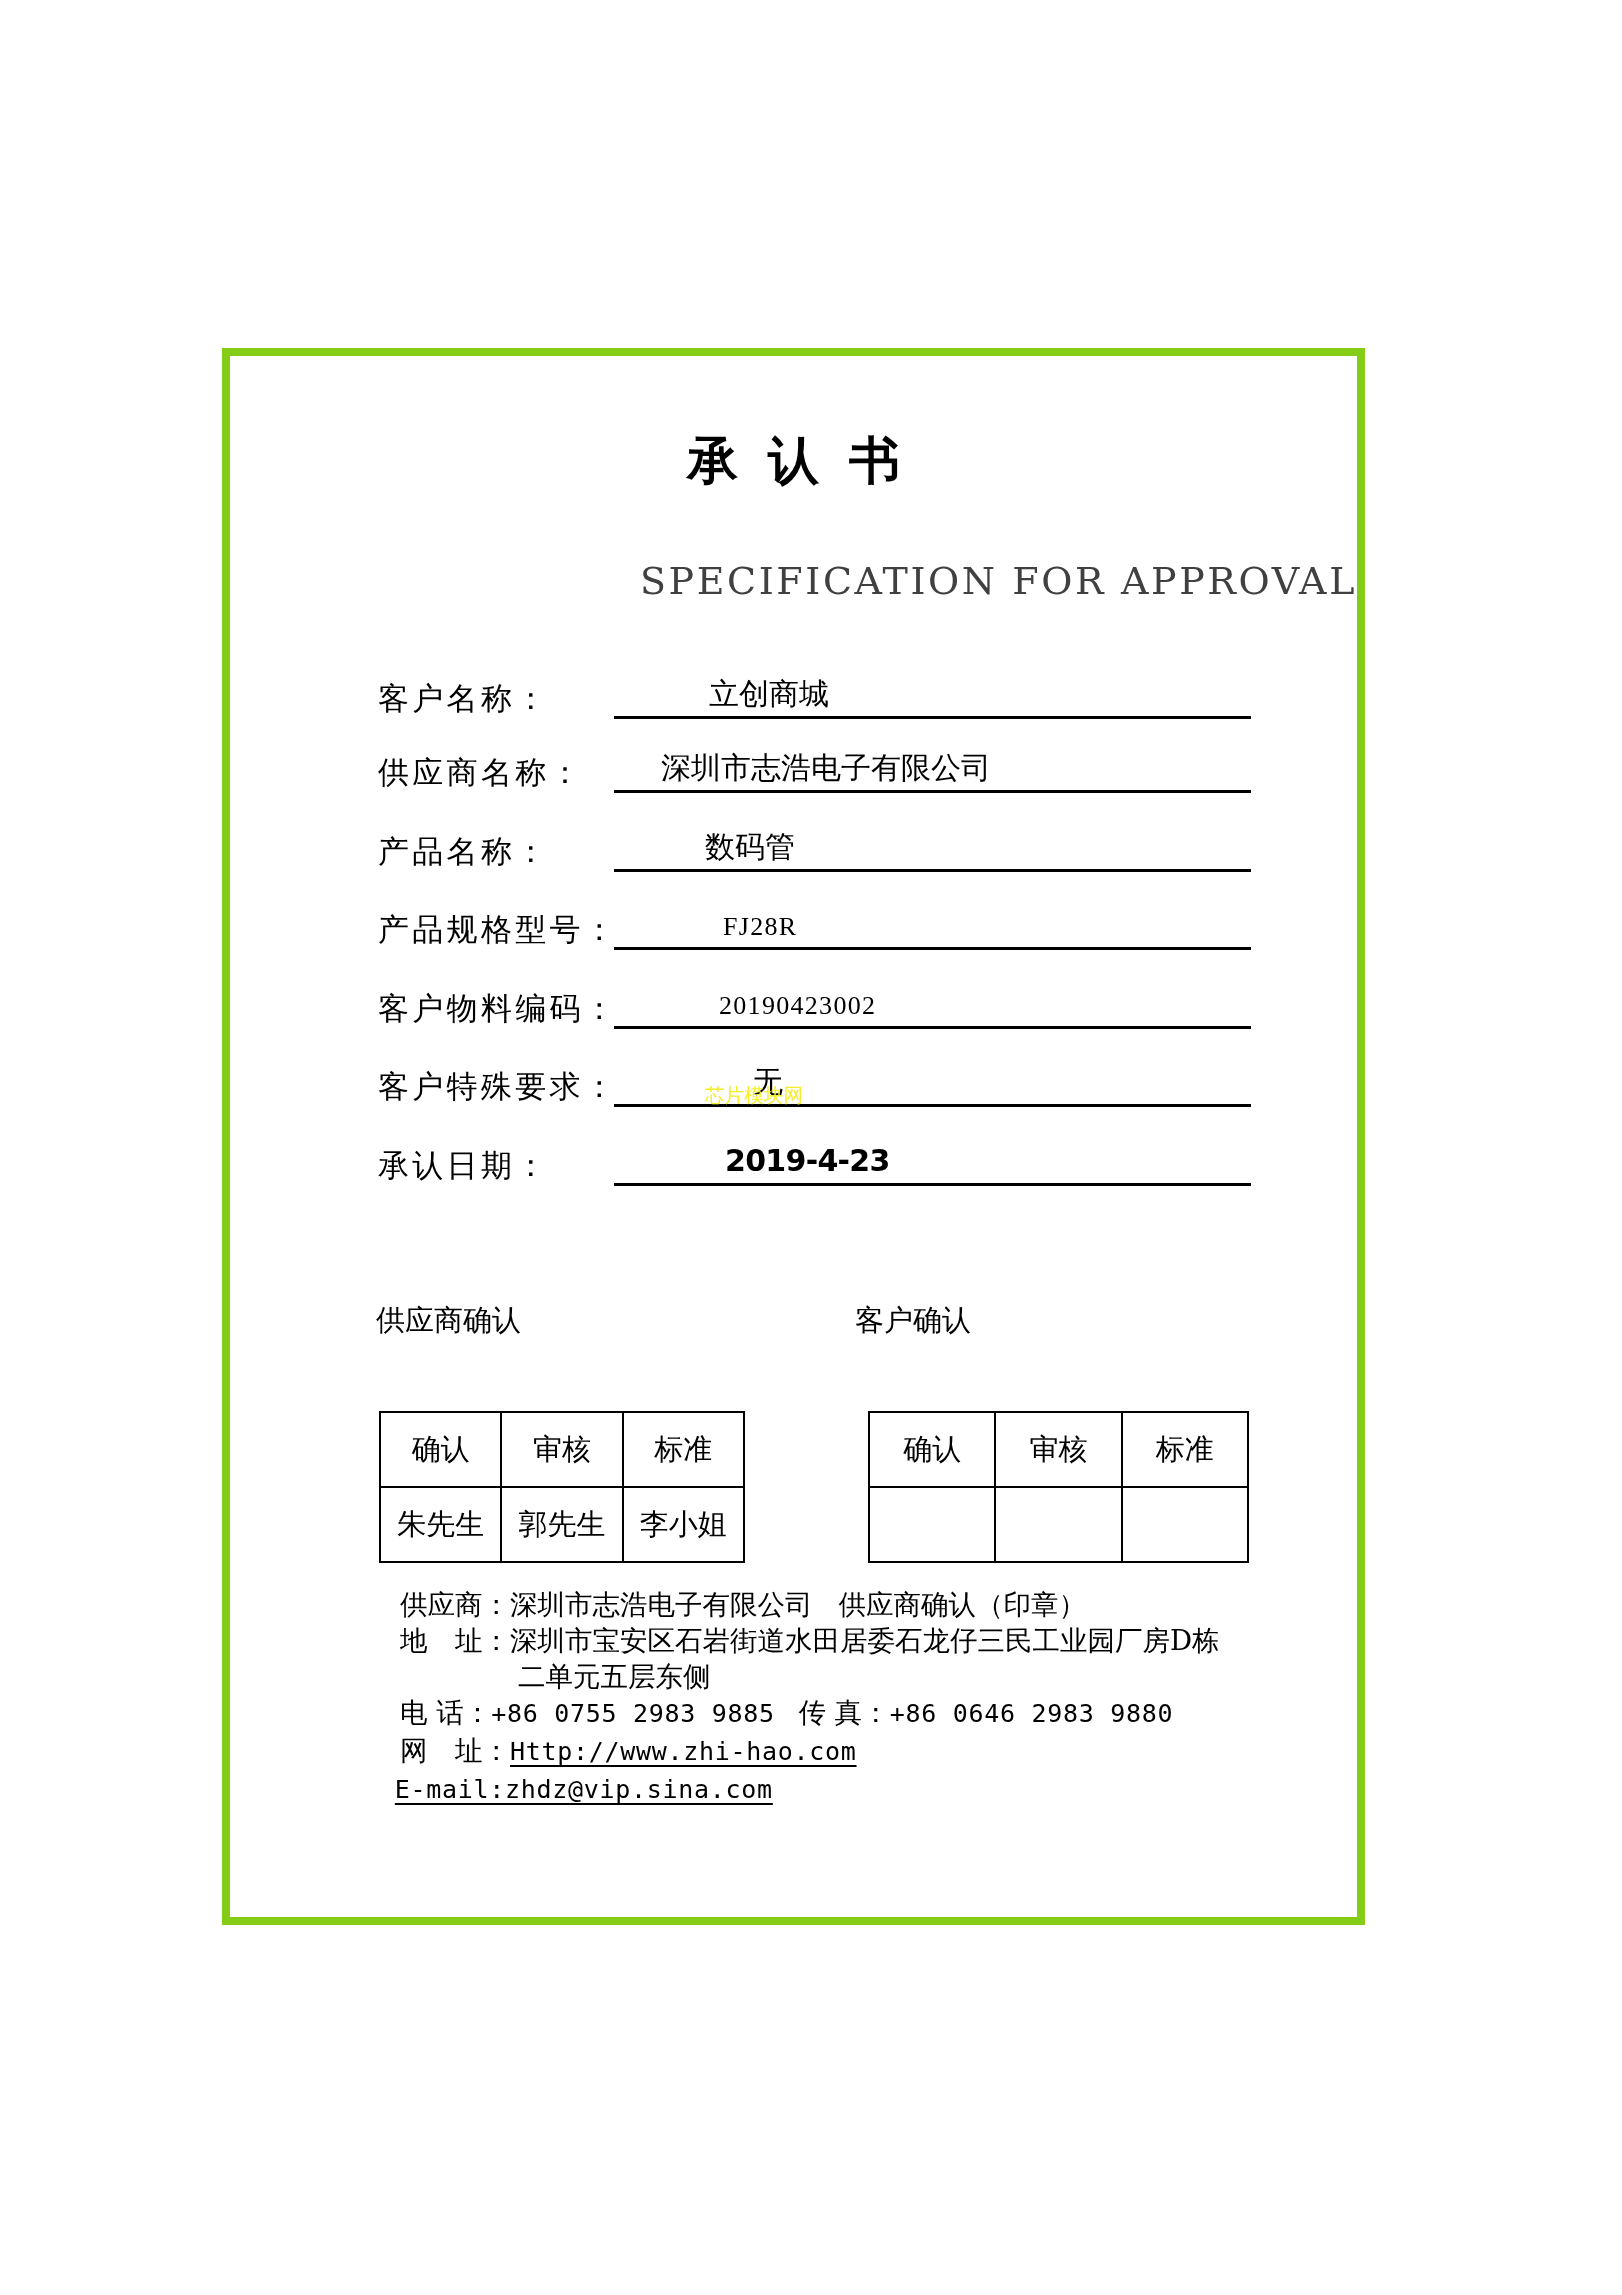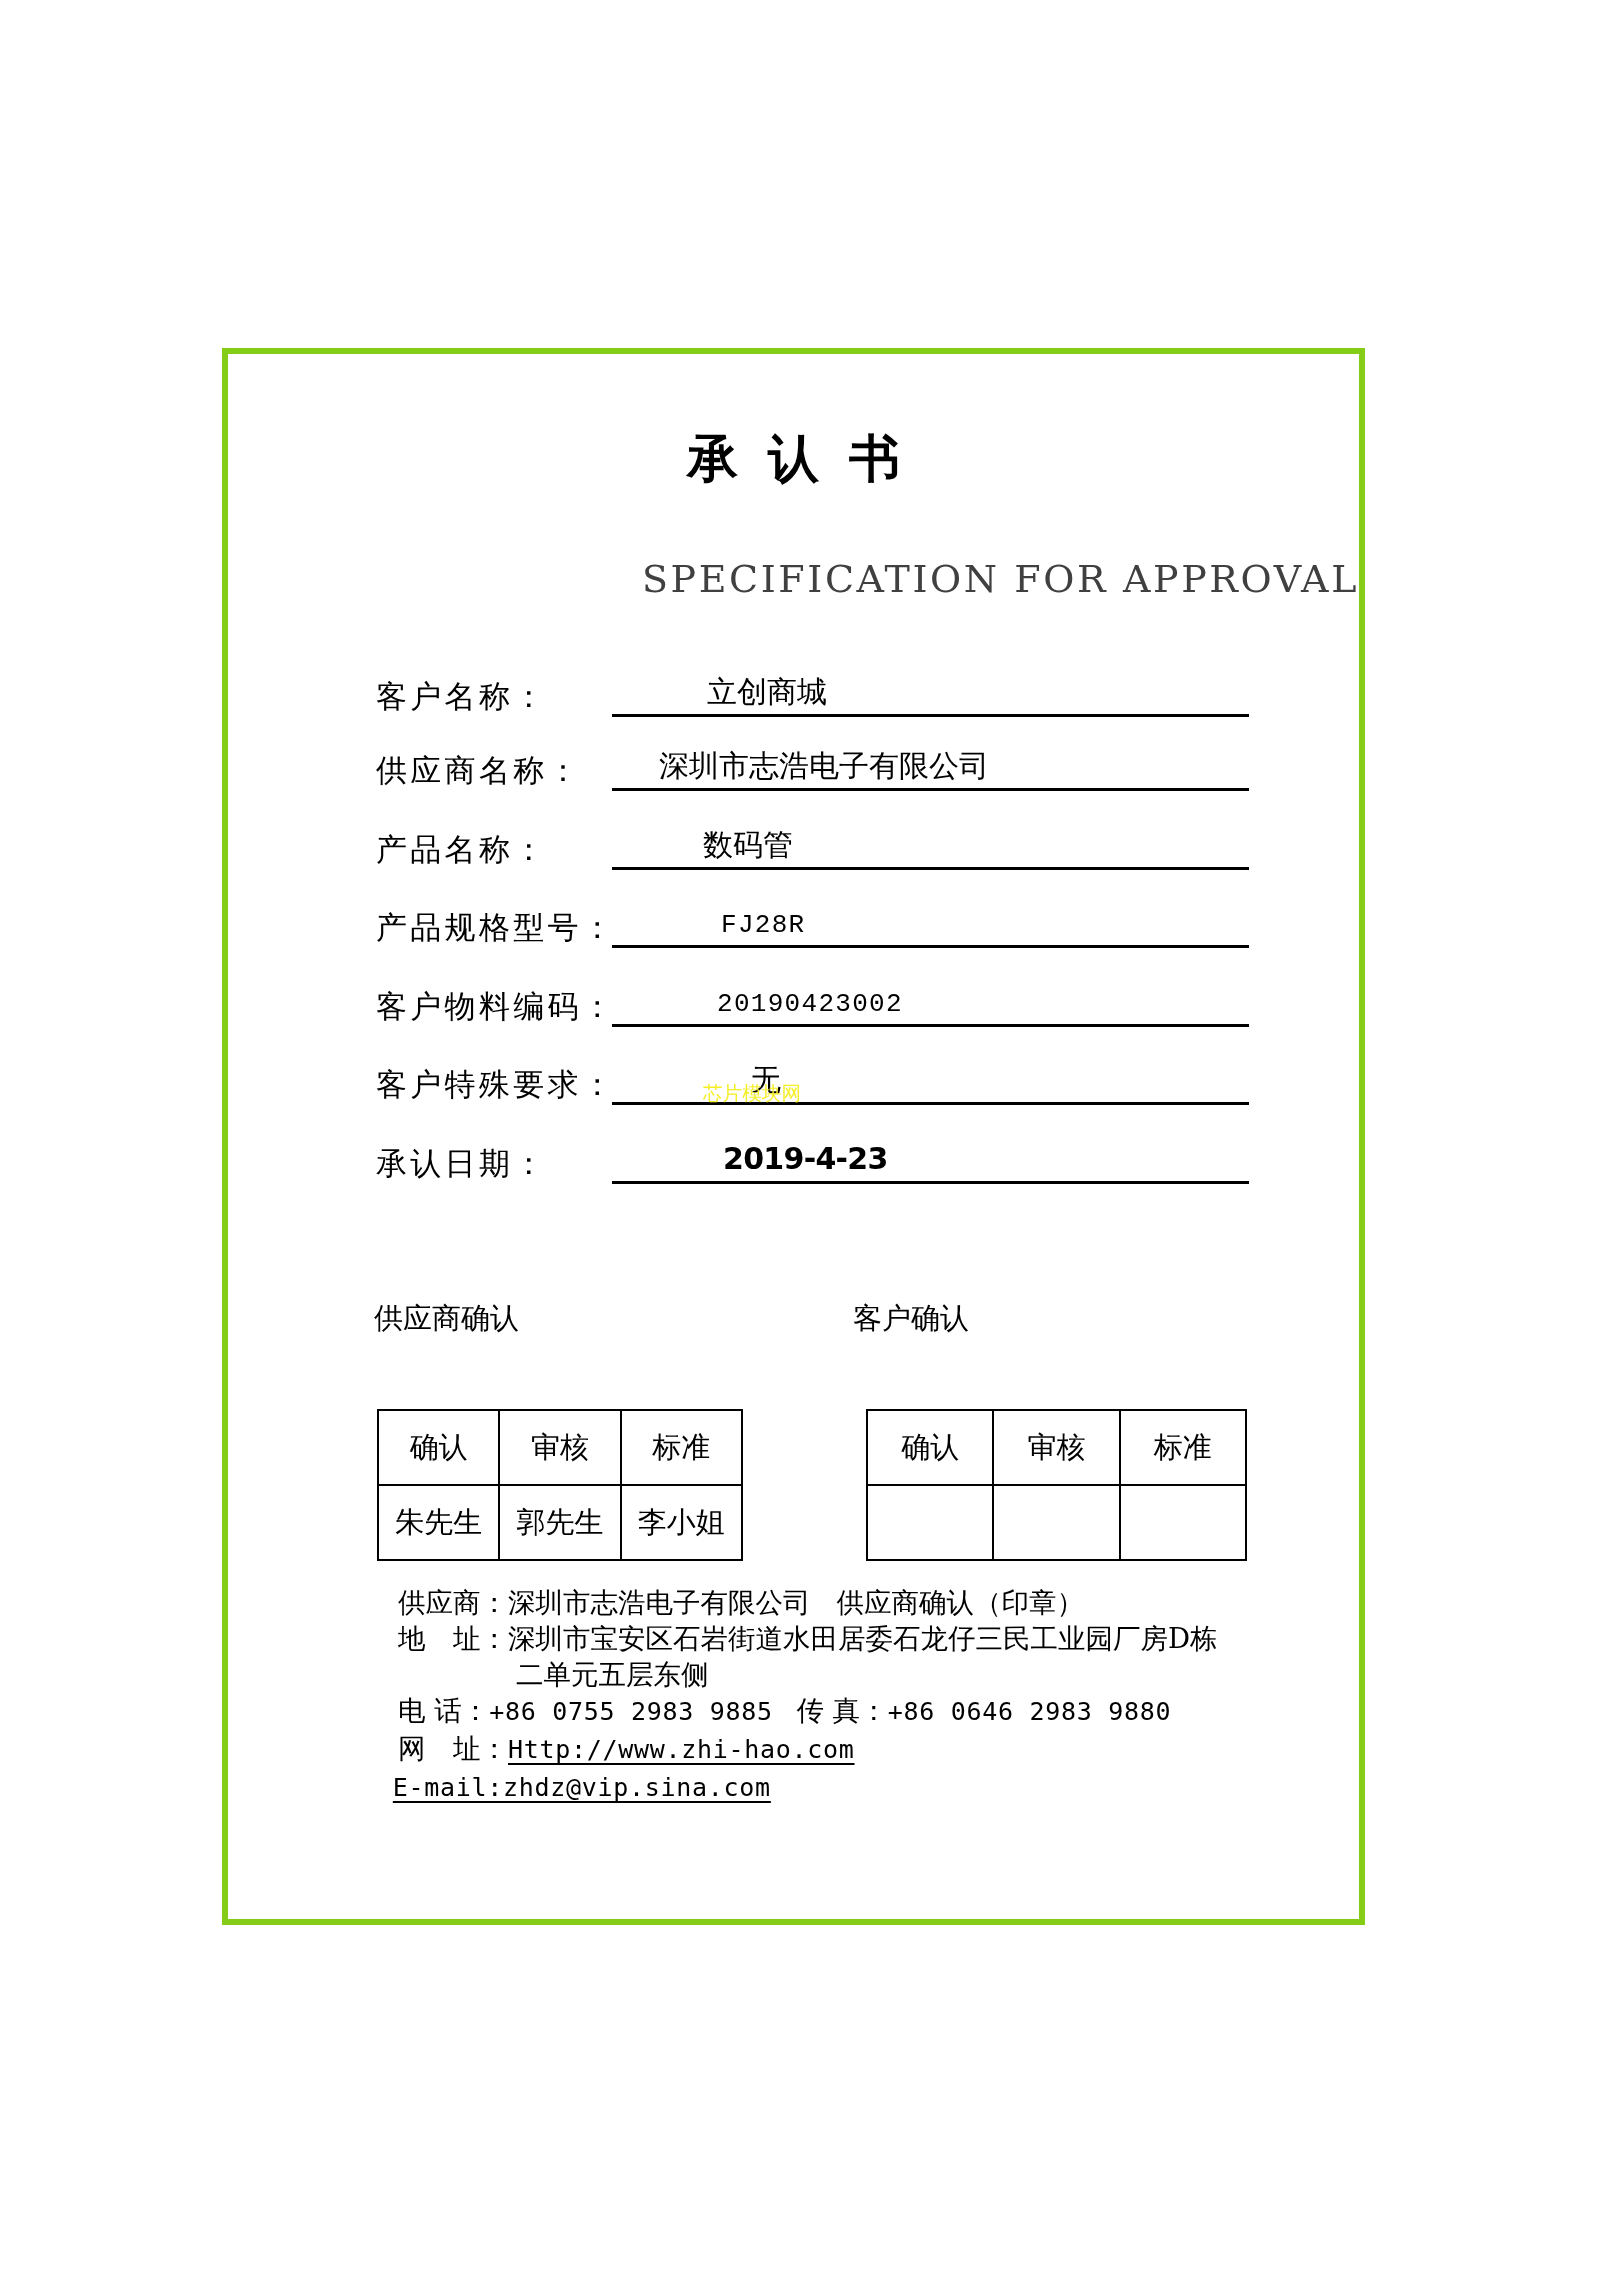--- a/index.html
+++ b/index.html
@@ -15,21 +15,21 @@
     overflow: hidden;
   }
 
   
   #page-frame {
     position: absolute;
     left: 222px;
     top: 348px;
     width: 1143px;
     height: 1577px;
-    border: 6px solid #84cc16;
+    border: 8px solid #84cc16;
     box-sizing: border-box;
     background: #ffffff;
   }
 
   
   #title-cn {
     position: absolute;
     left: 0;
     top: 79px;
     width: 100%;
@@ -89,21 +89,21 @@
     line-height: 1;
     color: #000000;
     white-space: nowrap;
     margin-top: 31px;
   }
   .v-cn {
     font-family: "DejaVu Serif", serif;
     font-size: 30px;
   }
   .v-mono {
-    font-family: Liberation Mono, monospace;
+    font-family: Liberation Serif, serif;
     font-size: 26px;
     letter-spacing: 1.3px;
   }
   .v-bold-sans {
     font-family: "DejaVu Sans", sans-serif;
     font-size: 30px;
     font-weight: bold;
     letter-spacing: -0.7px;
   }
 

